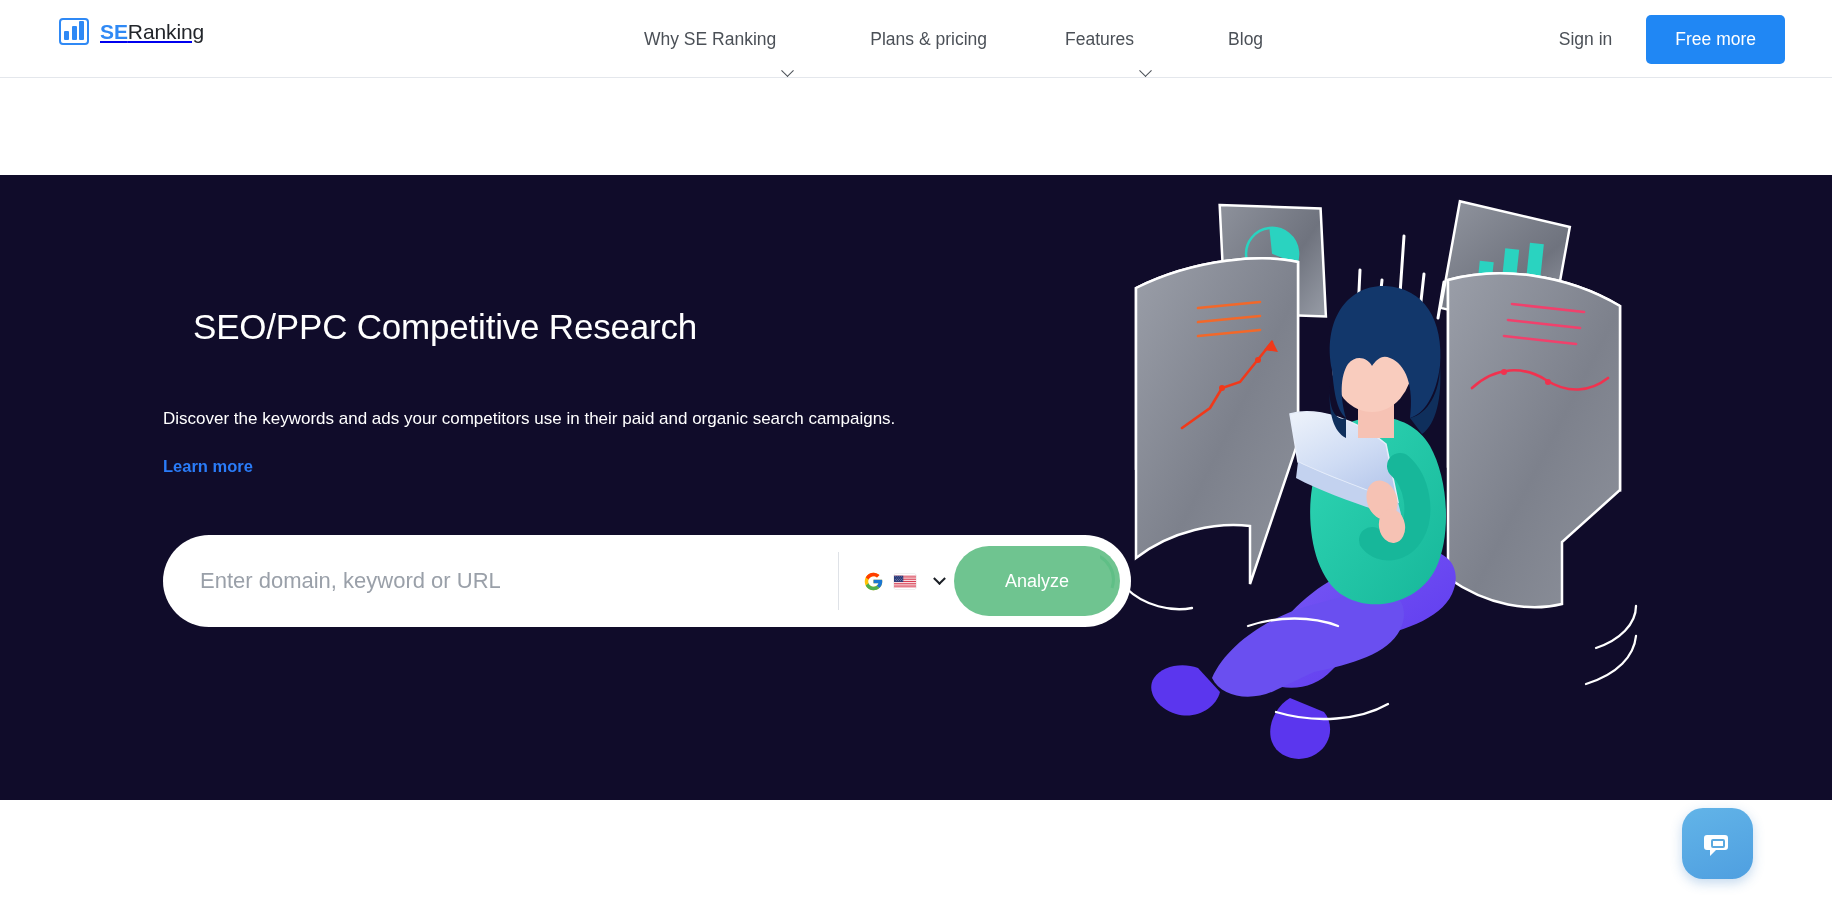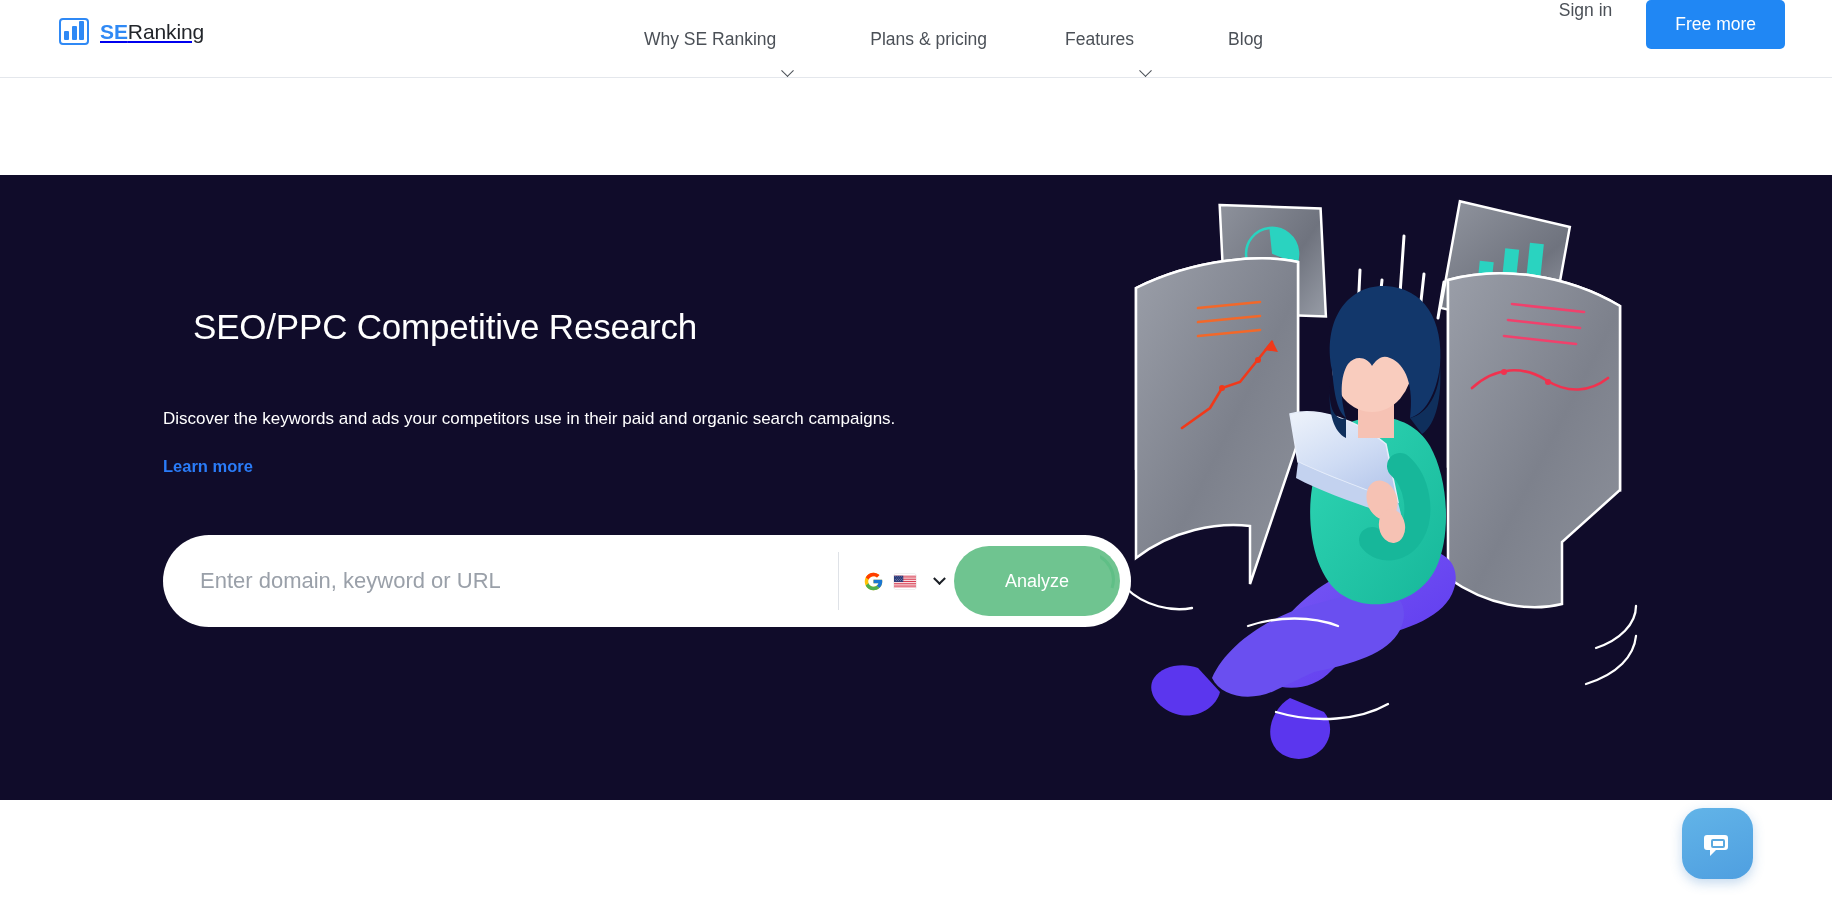--- a/index.html
+++ b/index.html
@@ -48,21 +48,21 @@
     white-space:nowrap; cursor:pointer;
   }
   .chev {
     display:inline-block; width:9px; height:9px;
     border-right:1.8px solid #4b5057; border-bottom:1.8px solid #4b5057;
     transform:rotate(45deg) translate(-2px,-2px);
   }
 
   .header-right {
     position:absolute; right:47px; top:0; height:78px;
-    display:flex; gap:0;
+    display:flex; align-items:center; gap:0;
   }
   .signin {
     color:#4b5057; font-size:17.5px; cursor:pointer;
     padding:0 34px; white-space:nowrap;
   }
   .free-trial {
     background:#2087f4; color:#ffffff;
     font-size:17.5px; font-weight:500;
     border:none; border-radius:5px;
     padding:0 29px; height:49px; line-height:49px;

